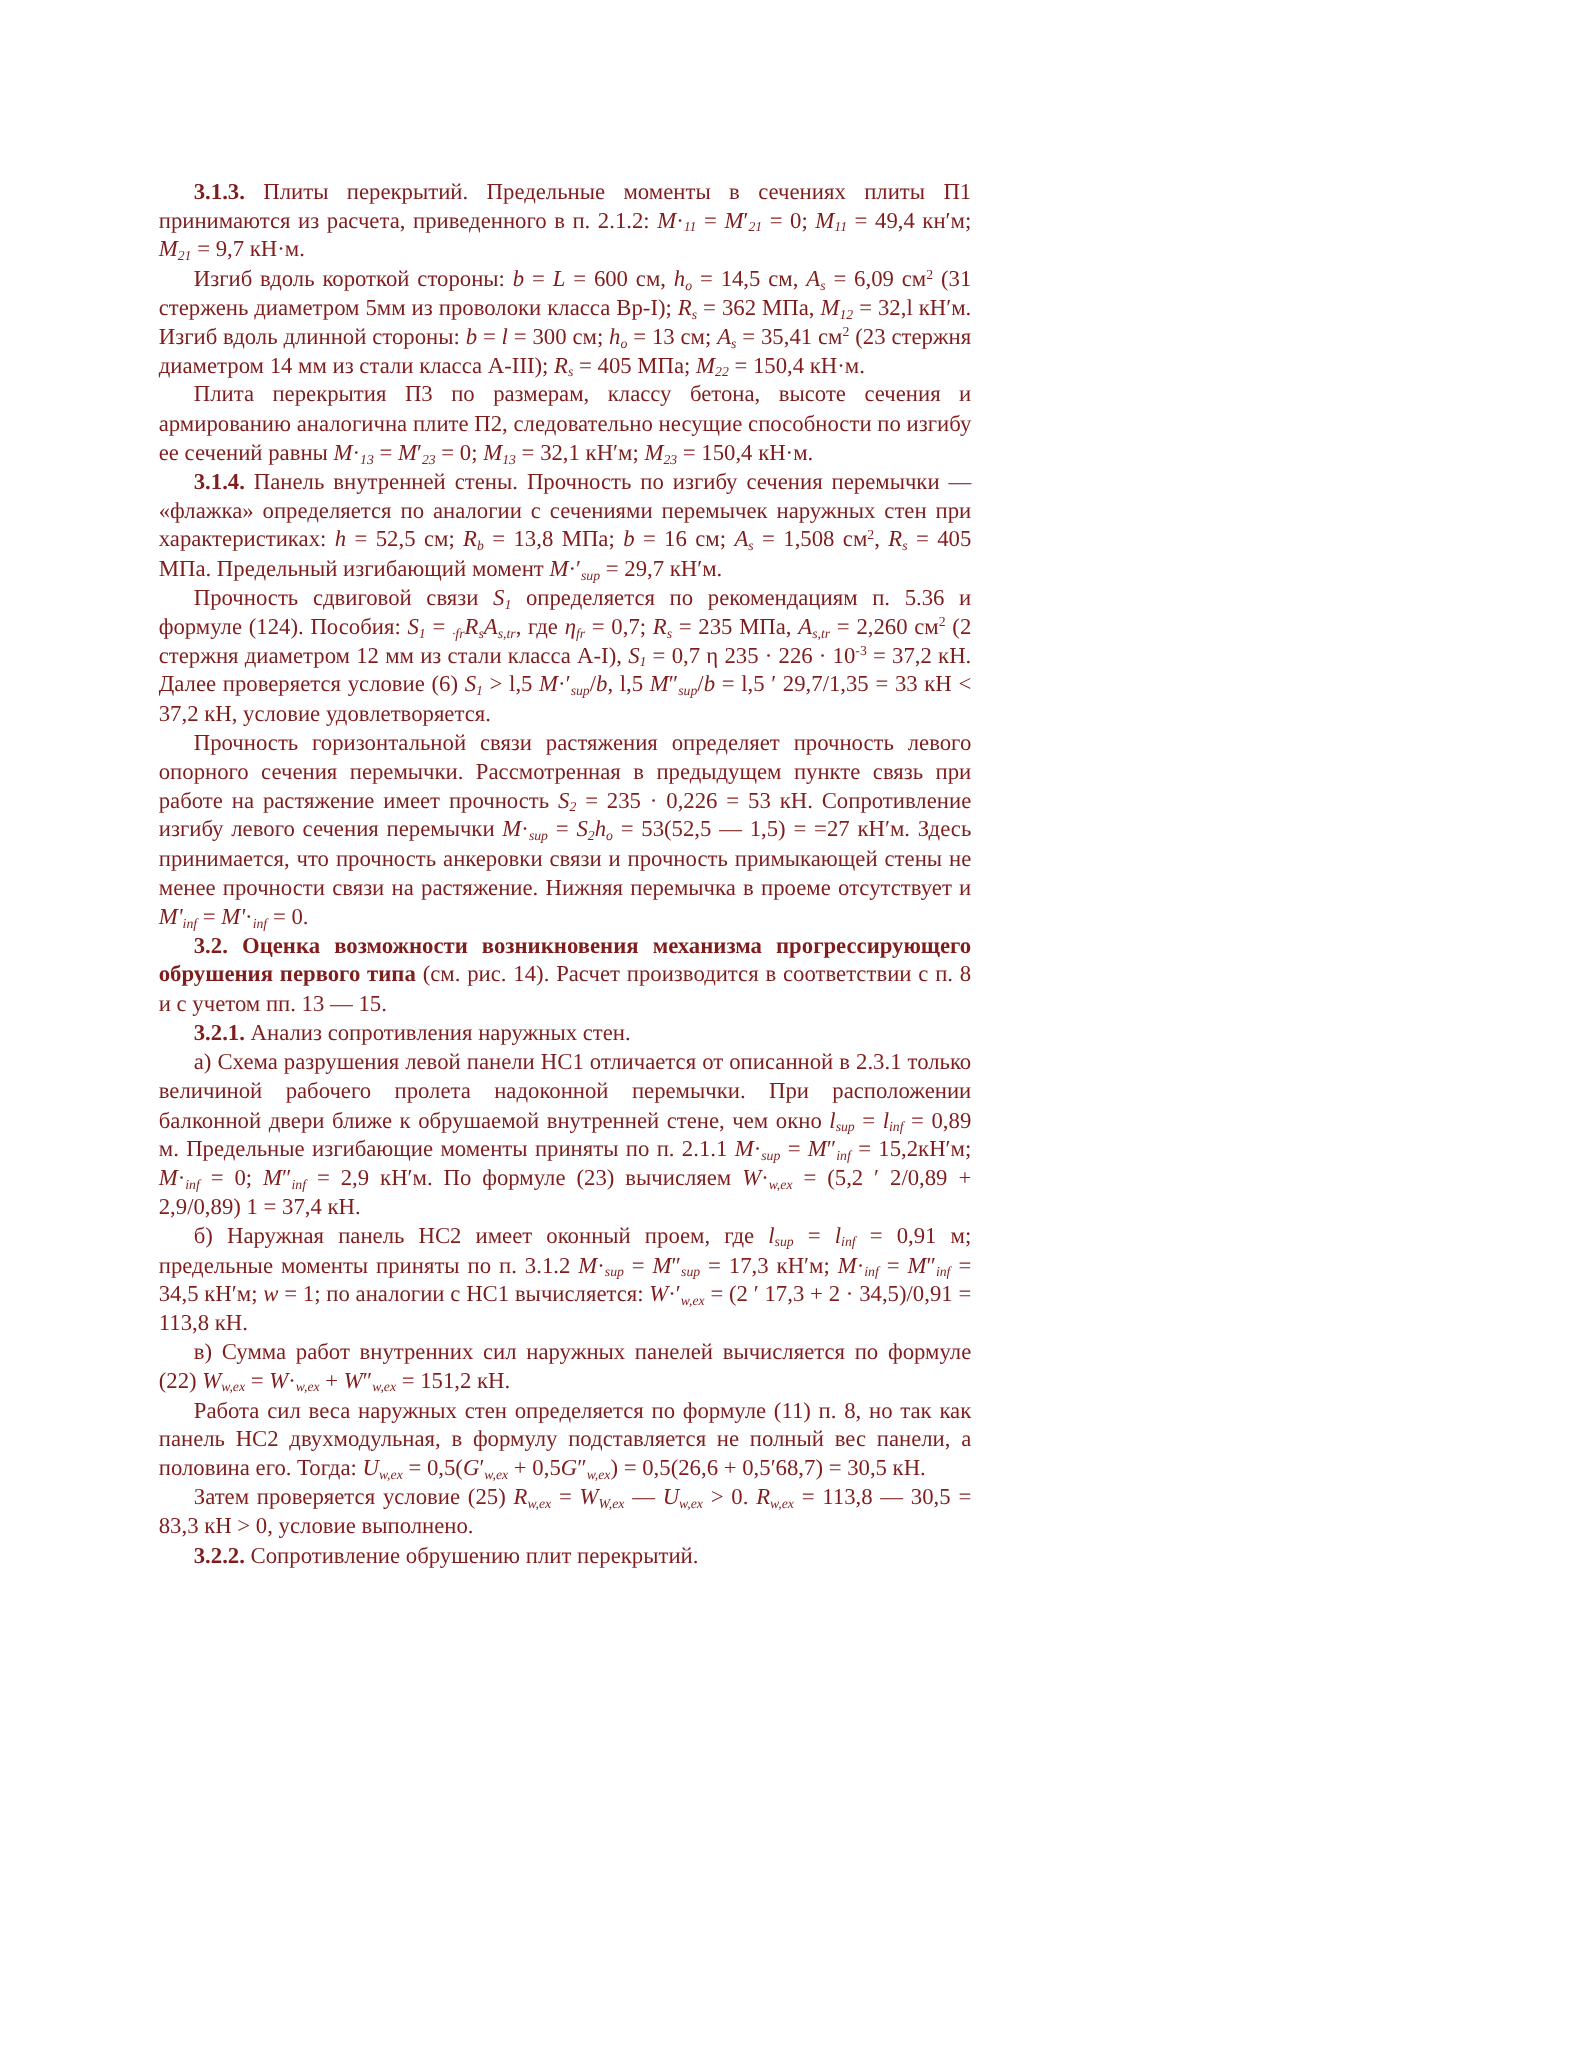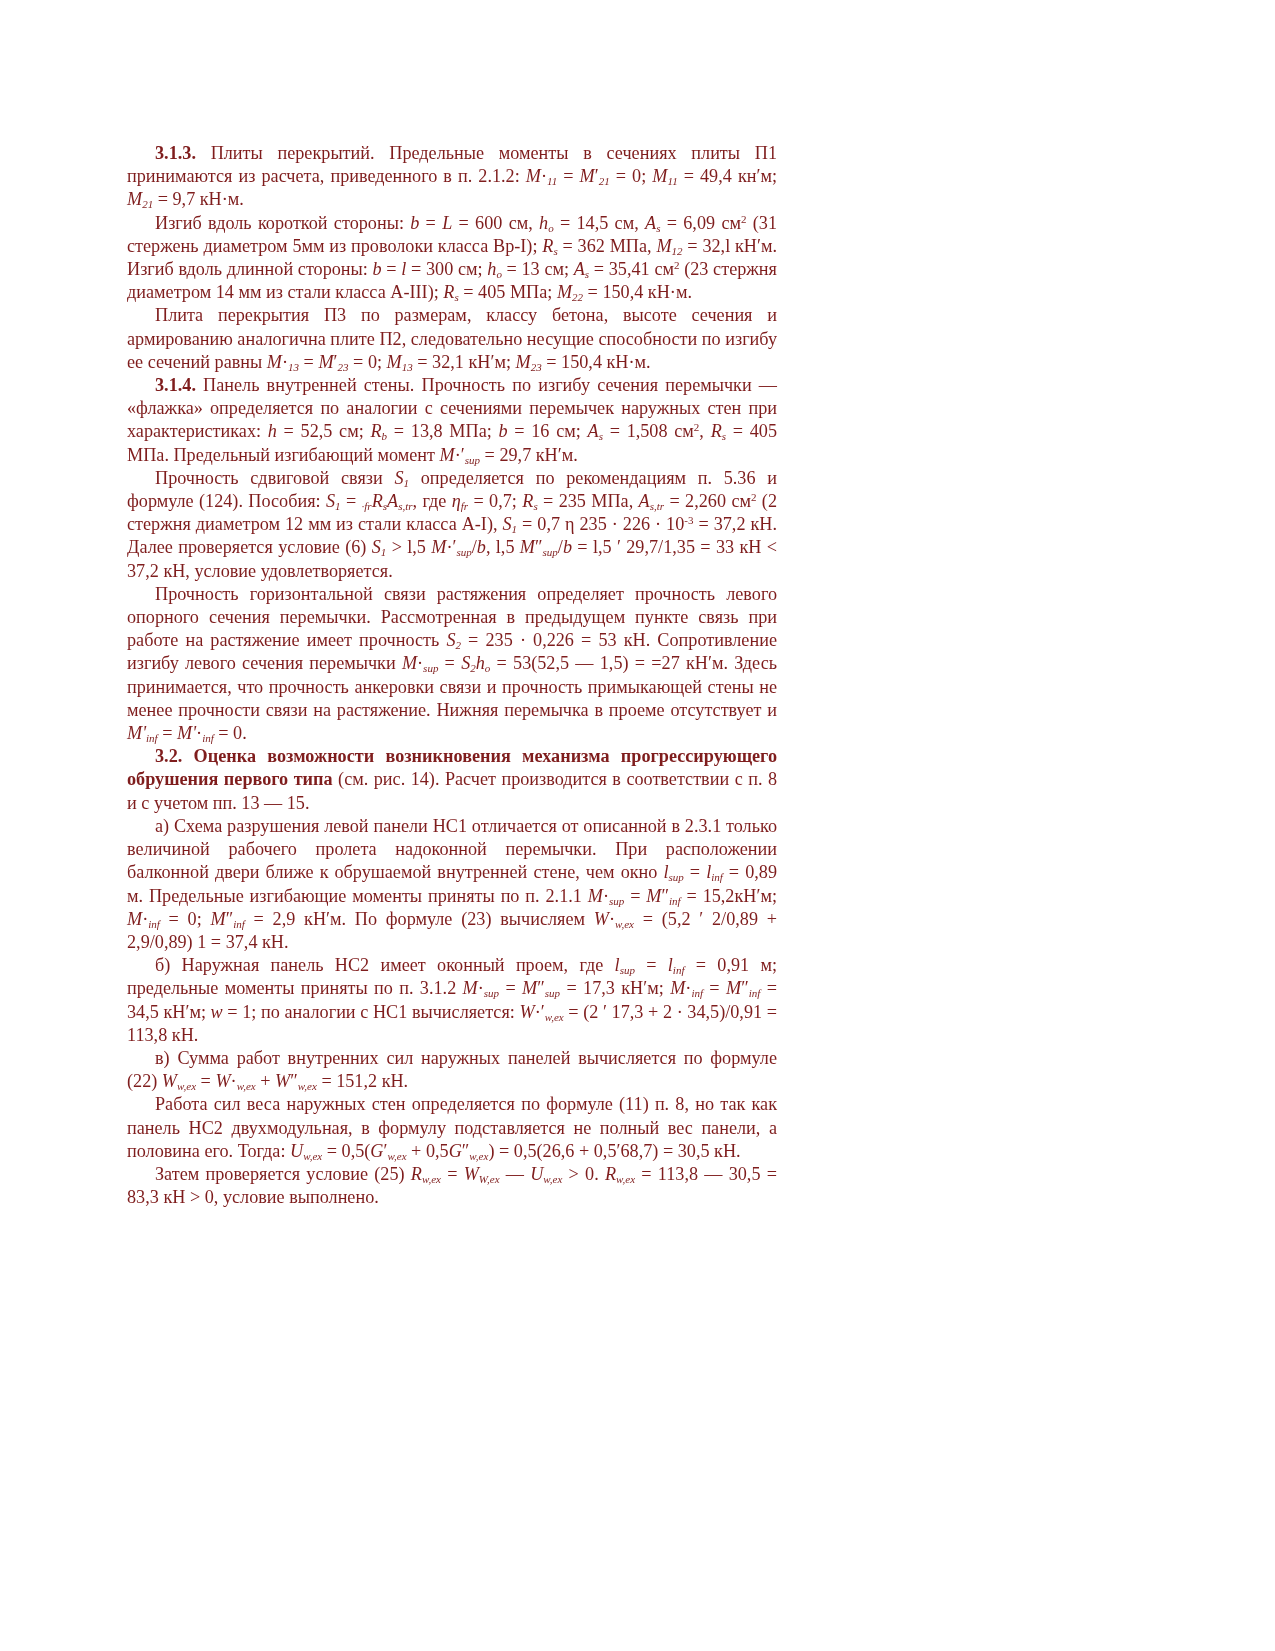--- a/index.html
+++ b/index.html
@@ -31,25 +31,27 @@
   <p><b>3.1.4.</b> Панель внутренней стены. Прочность по изгибу сечения перемычки — «флажка» определяется по аналогии с сечениями перемычек наружных стен при характеристиках: <i>h</i> = 52,5 см; <i>R<sub>b</sub></i> = 13,8 МПа; <i>b</i> = 16 см; <i>A<sub>s</sub></i> = 1,508 см<sup>2</sup>, <i>R<sub>s</sub></i> = 405 МПа. Предельный изгибающий момент <i>M</i>·′<sub>sup</sub> = 29,7 кН′м.</p>
 
   <p>Прочность сдвиговой связи <i>S<sub>1</sub></i> определяется по рекомендациям п. 5.36 и формуле (124). Пособия: <i>S<sub>1</sub></i> = <sub>·fr</sub><i>R<sub>s</sub>A<sub>s,tr</sub></i>, где <i>η<sub>fr</sub></i> = 0,7; <i>R<sub>s</sub></i> = 235 МПа, <i>A<sub>s,tr</sub></i> = 2,260 см<sup>2</sup> (2 стержня диаметром 12 мм из стали класса А-I), <i>S<sub>1</sub></i> = 0,7 η 235 · 226 · 10<sup>-3</sup> = 37,2 кН. Далее проверяется условие (6) <i>S<sub>1</sub></i> &gt; l,5 <i>M</i>·′<sub>sup</sub>/<i>b</i>, l,5 <i>M</i>″<sub>sup</sub>/<i>b</i> = l,5 ′ 29,7/1,35 = 33 кН &lt; 37,2 кН, условие удовлетворяется.</p>
 
   <p>Прочность горизонтальной связи растяжения определяет прочность левого опорного сечения перемычки. Рассмотренная в предыдущем пункте связь при работе на растяжение имеет прочность <i>S</i><sub>2</sub> = 235 · 0,226 = 53 кН. Сопротивление изгибу левого сечения перемычки <i>M</i>·<sub>sup</sub> = <i>S</i><sub>2</sub><i>h<sub>o</sub></i> = 53(52,5 — 1,5) = =27 кН′м. Здесь принимается, что прочность анкеровки связи и прочность примыкающей стены не менее прочности связи на растяжение. Нижняя перемычка в проеме отсутствует и <i>M'</i><sub>inf</sub> = <i>M'</i>·<sub>inf</sub> = 0.</p>
 
 
 
   <p><b>3.2. Оценка возможности возникновения механизма прогрессирующего обрушения первого типа</b> (см. рис. 14). Расчет производится в соответствии с п. 8 и с учетом пп. 13 — 15.</p>
 
+  <p><b>3.2.1.</b> Анализ сопротивления наружных стен.</p>
 
   <p>а) Схема разрушения левой панели НС1 отличается от описанной в 2.3.1 только величиной рабочего пролета надоконной перемычки. При расположении балконной двери ближе к обрушаемой внутренней стене, чем окно <i>l</i><sub>sup</sub> = <i>l</i><sub>inf</sub> = 0,89 м. Предельные изгибающие моменты приняты по п. 2.1.1 <i>M</i>·<sub>sup</sub> = <i>M</i>″<sub>inf</sub> = 15,2кН′м; <i>M</i>·<sub>inf</sub> = 0; <i>M</i>″<sub>inf</sub> = 2,9 кН′м. По формуле (23) вычисляем <i>W</i>·<sub>w,ex</sub> = (5,2 ′ 2/0,89 + 2,9/0,89) 1 = 37,4 кН.</p>
 
   <p>б) Наружная панель НС2 имеет оконный проем, где <i>l</i><sub>sup</sub> = <i>l</i><sub>inf</sub> = 0,91 м; предельные моменты приняты по п. 3.1.2 <i>M</i>·<sub>sup</sub> = <i>M</i>″<sub>sup</sub> = 17,3 кН′м; <i>M</i>·<sub>inf</sub> = <i>M</i>″<sub>inf</sub> = 34,5 кН′м; <i>w</i> = 1; по аналогии с НС1 вычисляется: <i>W</i>·′<sub>w,ex</sub> = (2 ′ 17,3 + 2 · 34,5)/0,91 = 113,8 кН.</p>
 
   <p>в) Сумма работ внутренних сил наружных панелей вычисляется по формуле (22) <i>W</i><sub>w,ex</sub> = <i>W</i>·<sub>w,ex</sub> + <i>W</i>″<sub>w,ex</sub> = 151,2 кН.</p>
 
   <p>Работа сил веса наружных стен определяется по формуле (11) п. 8, но так как панель НС2 двухмодульная, в формулу подставляется не полный вес панели, а половина его. Тогда: <i>U</i><sub>w,ex</sub> = 0,5(<i>G</i>′<sub>w,ex</sub> + 0,5<i>G</i>″<sub>w,ex</sub>) = 0,5(26,6 + 0,5′68,7) = 30,5 кН.</p>
 
   <p>Затем проверяется условие (25) <i>R</i><sub>w,ex</sub> = <i>W</i><sub>W,ex</sub> — <i>U</i><sub>w,ex</sub> &gt; 0. <i>R</i><sub>w,ex</sub> = 113,8 — 30,5 = 83,3 кН &gt; 0, условие выполнено.</p>
 
+  <p><b>3.2.2.</b> Сопротивление обрушению плит перекрытий.</p>
 
 </div>
 
 </body></html>

